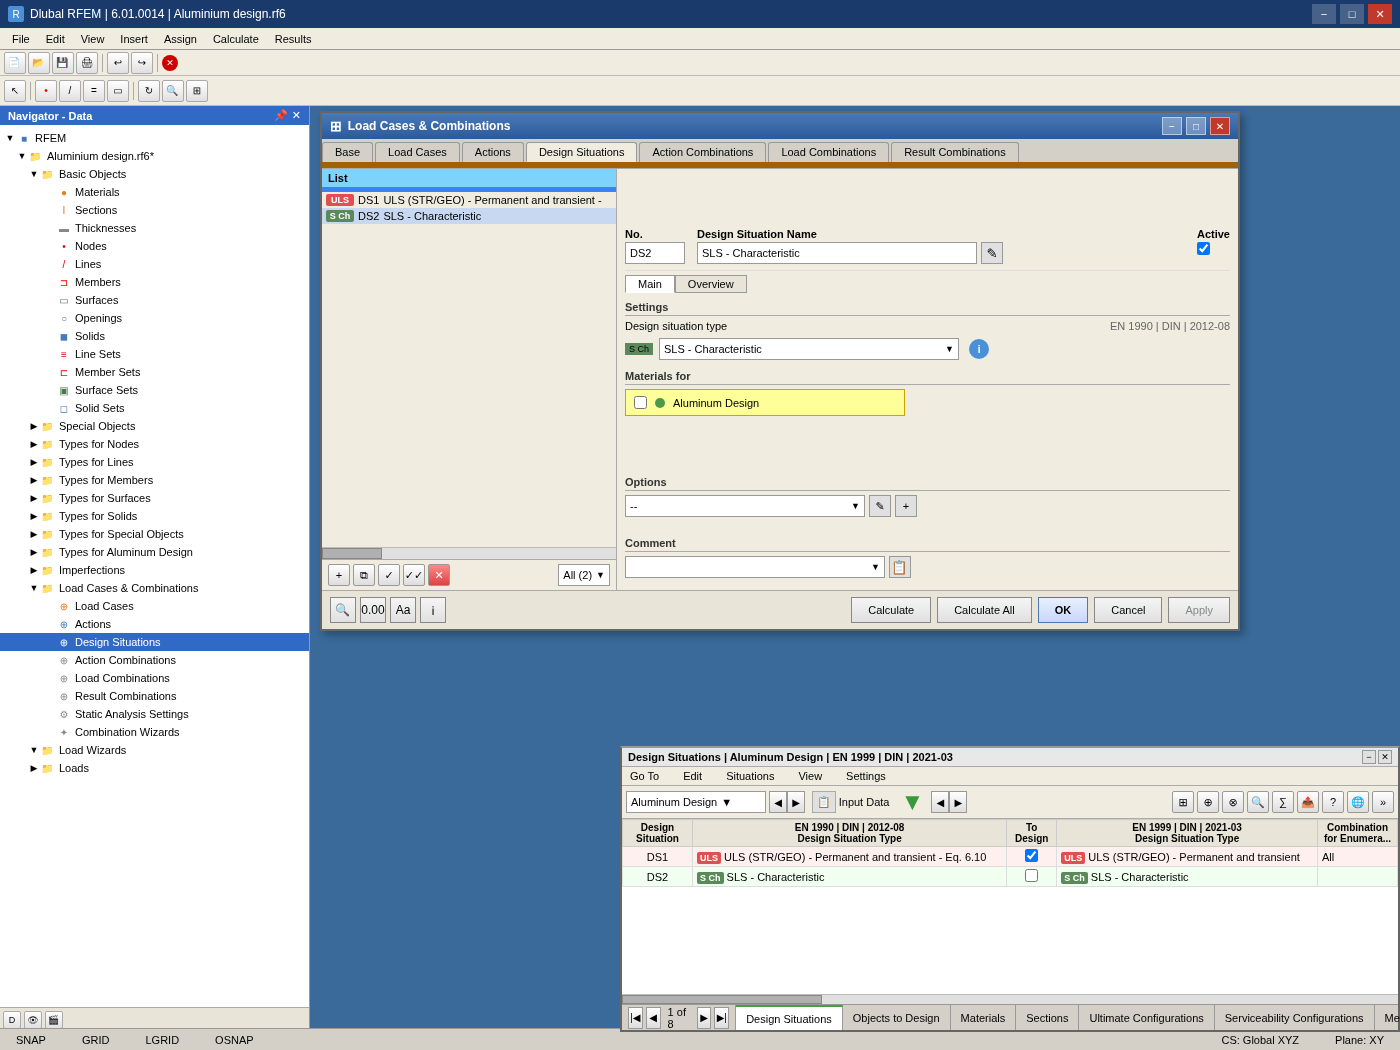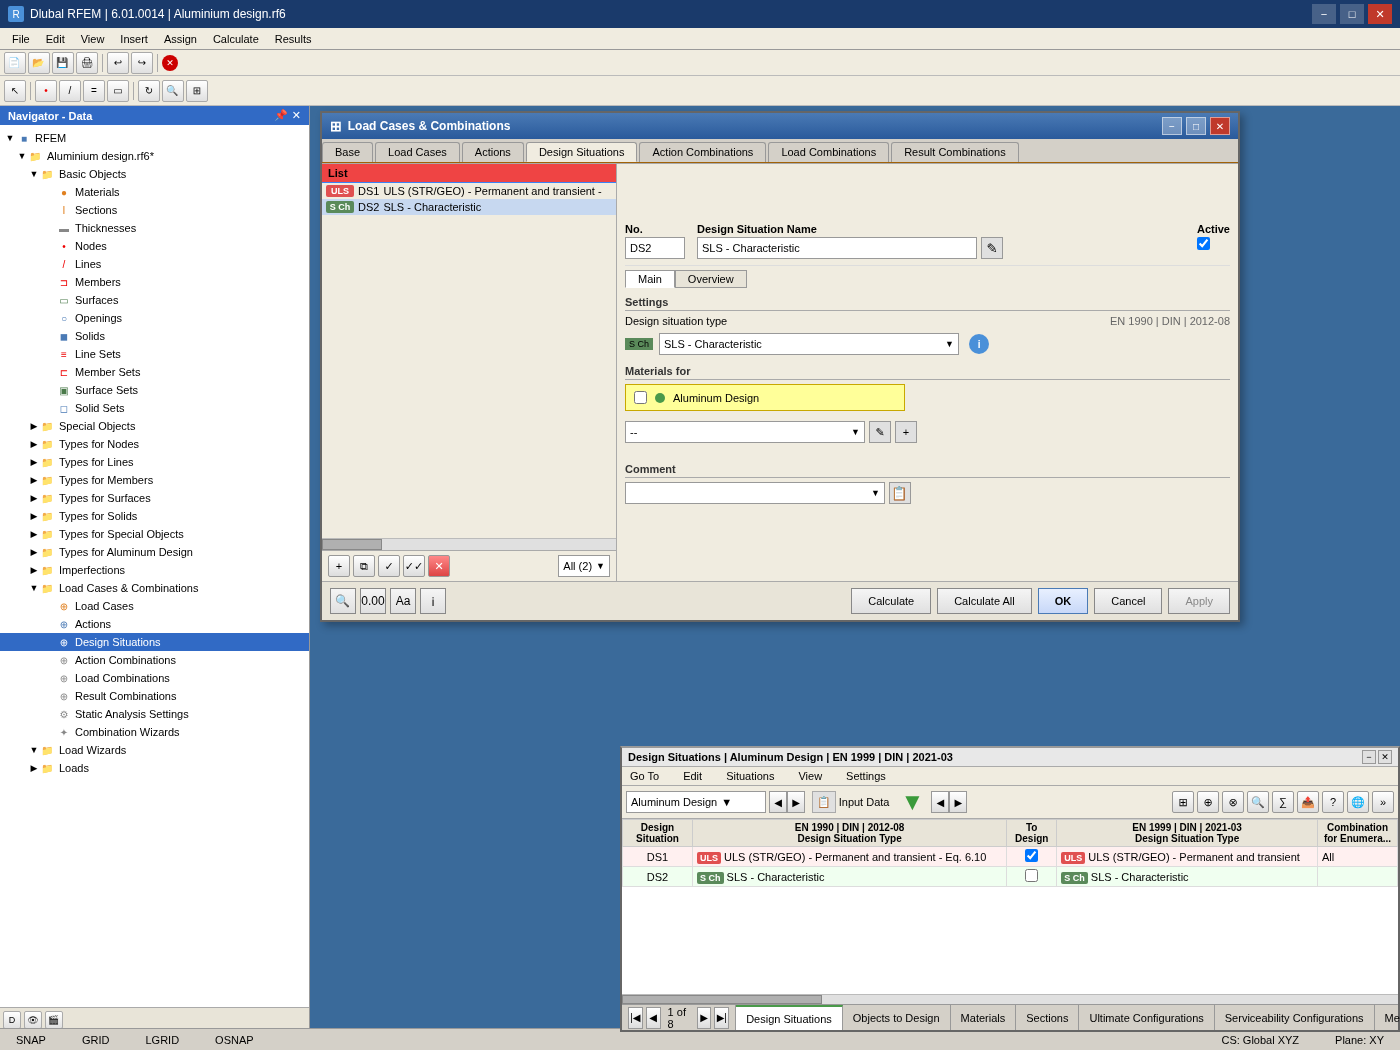--- a/index.html
+++ b/index.html
@@ -38,31 +38,31 @@
 
     
     .content-area { flex: 1; display: flex; flex-direction: column; position: relative; }
     .modal-window { position: absolute; top: 10px; left: 20px; width: 920px; background: #f0ece0; border: 2px solid #666; box-shadow: 4px 4px 8px rgba(0,0,0,0.3); z-index: 20; }
     .modal-title { background: linear-gradient(to bottom, #4a7ab5, #2a5a9b); color: white; padding: 4px 8px; display: flex; justify-content: space-between; align-items: center; font-size: 12px; font-weight: bold; }
     .modal-title-controls { display: flex; gap: 4px; }
     .modal-ctrl-btn { width: 20px; height: 18px; background: rgba(255,255,255,0.3); border: 1px solid rgba(255,255,255,0.5); color: white; cursor: pointer; font-size: 10px; display: flex; align-items: center; justify-content: center; }
     .modal-ctrl-btn.close { background: #c0392b; }
 
     
-    .tab-bar { display: flex; background: #d4d0c8; border-bottom: 1px solid #a16207; padding-top: 3px; }
+    .tab-bar { display: flex; background: #d4d0c8; border-bottom: 6px solid #a16207; padding-top: 3px; }
     .tab { padding: 3px 12px; border: 1px solid #999; border-bottom: none; background: #d4d0c8; cursor: pointer; font-size: 11px; margin-right: 2px; border-radius: 3px 3px 0 0; }
     .tab.active { background: #f0ece0; border-bottom: 1px solid #f0ece0; z-index: 1; }
 
     
     .modal-content { display: flex; }
     .modal-left { width: 295px; border-right: 1px solid #aaa; }
     .modal-right { flex: 1; padding: 8px; margin-top: 45px; }
 
     
-    .list-header { background: #ef4444; padding: 3px 6px; font-weight: bold; font-size: 11px; border-bottom: 1px solid #3b82f6; }
+    .list-header { background: #7dd3fc; padding: 3px 6px; font-weight: bold; font-size: 11px; border-bottom: 5px solid #3b82f6; }
     .list-row { display: flex; align-items: center; padding: 2px 4px; cursor: pointer; font-size: 11px; }
     .list-row.selected { background: #c7d8f0; }
     .list-row .badge { font-size: 9px; font-weight: bold; padding: 1px 3px; border-radius: 2px; margin-right: 4px; color: white; min-width: 28px; text-align: center; }
     .badge-uls { background: #e05050; }
     .badge-sch { background: #5a8a5a; }
     .field-input { border: 1px solid #999; background: white; padding: 2px 4px; font-size: 11px; height: 22px; }
     .section-divider { font-weight: bold; font-size: 11px; color: #333; margin: 6px 0 4px 0; border-bottom: 1px solid #aaa; padding-bottom: 2px; }
     .dropdown { border: 1px solid #999; background: white; padding: 2px 4px; font-size: 11px; height: 22px; display: flex; align-items: center; justify-content: space-between; cursor: pointer; }
     .dropdown-arrow { font-size: 9px; }
     .info-btn { width: 20px; height: 20px; background: #4a90d9; border-radius: 50%; color: white; font-size: 10px; font-weight: bold; display: flex; align-items: center; justify-content: center; cursor: pointer; margin-left: 4px; }
@@ -482,20 +482,21 @@
               <div class="info-btn">i</div>
             </div>
 
             <div class="section-divider">Materials for</div>
             <div style="border:1px solid #c8a800;background:#ffff99;padding:6px 8px;display:flex;align-items:center;gap:8px;margin-bottom:10px;width:280px;">
               <input type="checkbox" style="">
               <span class="green-dot"></span>
               <span>Aluminum Design</span>
             </div>
 
+            <div class="section-divider" style="margin-top:60px;">Options</div>
             <div style="display:flex;align-items:center;gap:4px;margin-bottom:10px;">
               <div class="dropdown" style="width:240px;">
                 <span>--</span>
                 <span class="dropdown-arrow">▼</span>
               </div>
               <button style="width:22px;height:22px;border:1px solid #999;background:#e0e0e0;cursor:pointer;font-size:11px;">✎</button>
               <button style="width:22px;height:22px;border:1px solid #999;background:#e0e0e0;cursor:pointer;font-size:11px;">+</button>
             </div>
 
             <div class="section-divider" style="margin-top:20px;">Comment</div>

